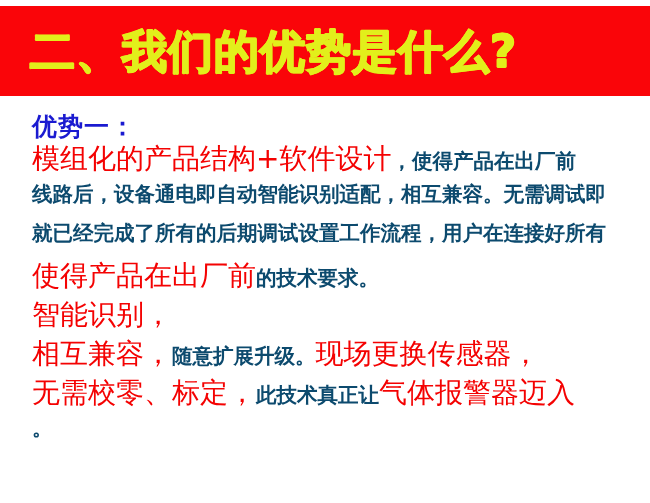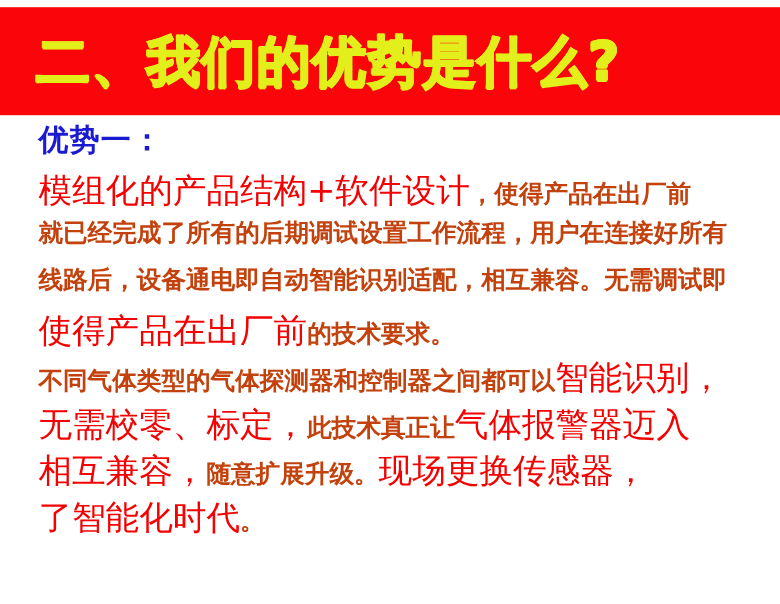--- a/index.html
+++ b/index.html
@@ -81,69 +81,68 @@
   }
   .small {
     font-size: 20.5px;
     font-weight: bold;
     letter-spacing: 0px;
   }
   .red {
     color: #f40202;
   }
   .blue {
-    color: #c2410c;
+    color: #0c4a6e;
   }
   .hdr {
     font-size: 25px;
     font-weight: bold;
     color: #1a1ad0;
     letter-spacing: 1px;
+    margin-top: 10px;
   }
 </style>
 </head>
 <body>
 
 <div class="slide">
 
   <div class="title-banner">
     <div class="title-text">二、我们的优势是什么?</div>
   </div>
 
   <div class="body-block">
       <div class="line first">
         <span class="run hdr">优势一：</span>
       </div>
       <div class="line">
         <span class="run big red">模组化的产品结构+软件设计</span>
         <span class="run small blue">，使得产品在出厂前</span>
       </div>
       <div class="line">
-        <span class="run small blue">就已经完成了所有的后期调试设置工作流程，用户在连接好所有</span>
+        <span class="run small blue">线路后，设备通电即自动智能识别适配，相互兼容。无需调试即</span>
       </div>
       <div class="line">
-        <span class="run small blue">线路后，设备通电即自动智能识别适配，相互兼容。无需调试即</span>
+        <span class="run small blue">就已经完成了所有的后期调试设置工作流程，用户在连接好所有</span>
       </div>
       <div class="line">
         <span class="run big red">使得产品在出厂前</span>
         <span class="run small blue">的技术要求。</span>
       </div>
       <div class="line">
-        <span class="run small blue">不同气体类型的气体探测器和控制器之间都可以</span>
         <span class="run big red">智能识别，</span>
+      </div>
+      <div class="line">
+        <span class="run big red">相互兼容，</span>
+        <span class="run small blue">随意扩展升级。</span>
+        <span class="run big red">现场更换传感器，</span>
       </div>
       <div class="line">
         <span class="run big red">无需校零、标定，</span>
         <span class="run small blue">此技术真正让</span>
         <span class="run big red">气体报警器迈入</span>
       </div>
       <div class="line">
-        <span class="run big red">相互兼容，</span>
-        <span class="run small blue">随意扩展升级。</span>
-        <span class="run big red">现场更换传感器，</span>
-      </div>
-      <div class="line">
-        <span class="run big red">了智能化时代</span>
         <span class="run small blue">。</span>
       </div>
     </div>
 
 </div>
 
 </body></html>

